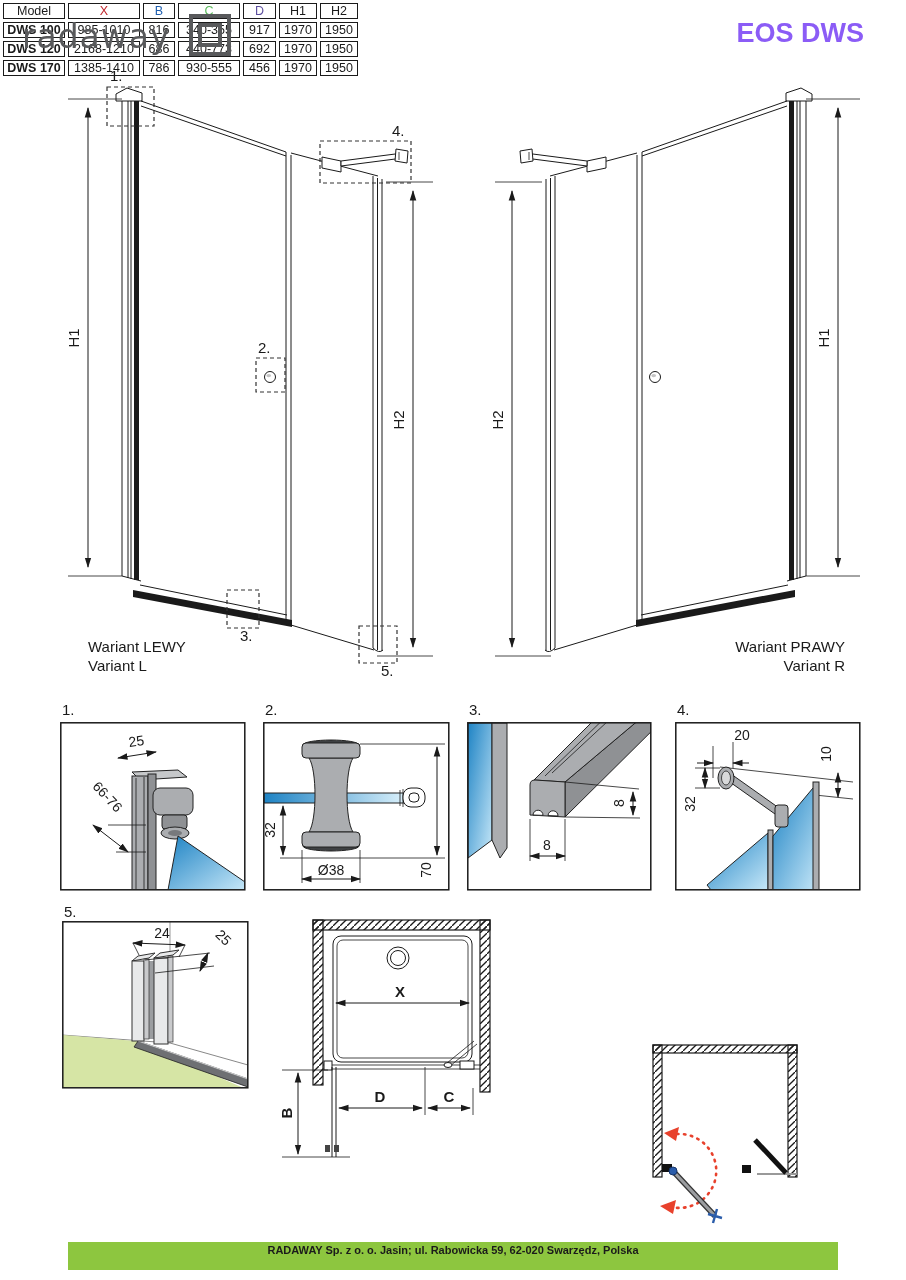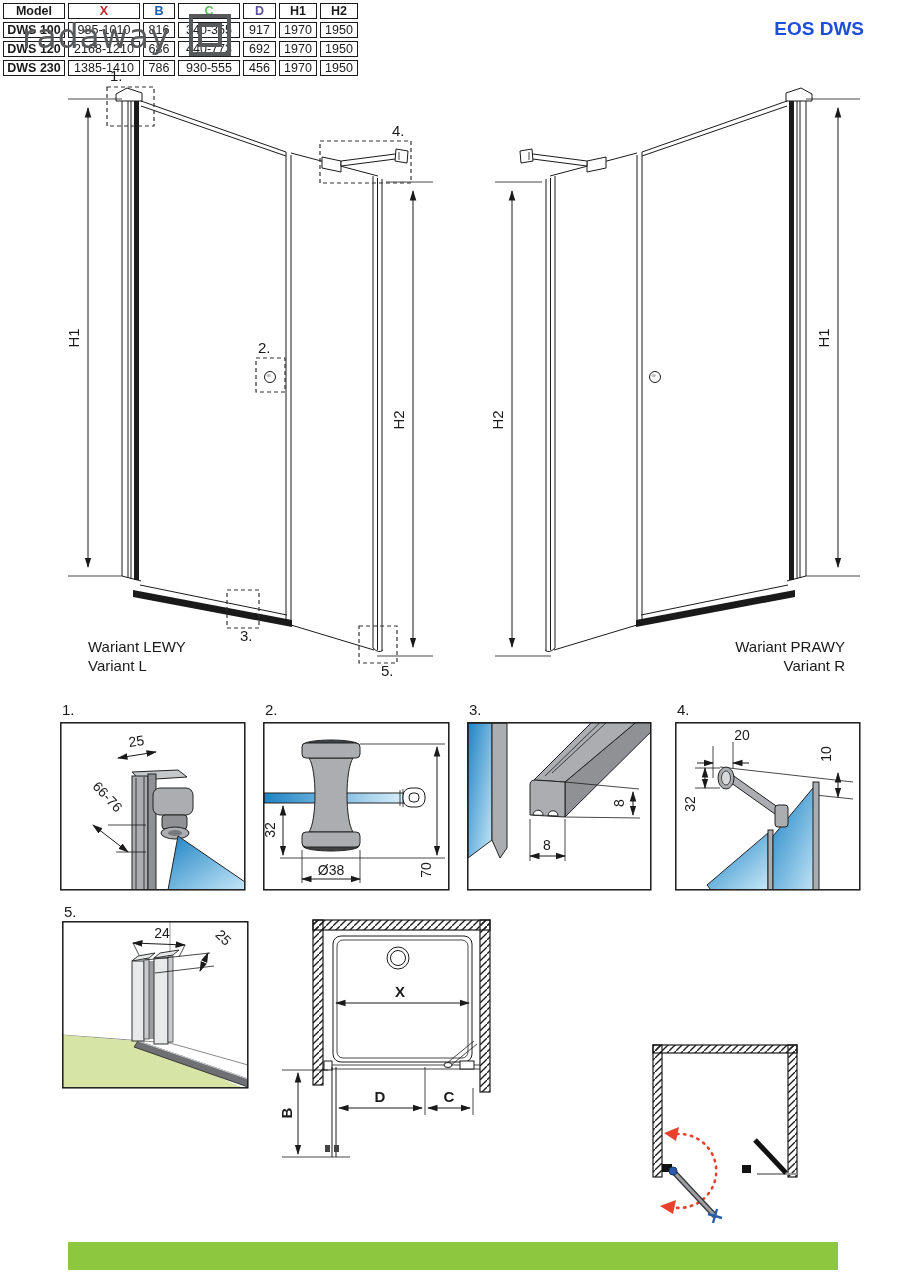--- a/index.html
+++ b/index.html
@@ -5,42 +5,42 @@
   html,body{margin:0;padding:0;background:#fff;}
   #sheet{position:relative;width:906px;height:1280px;background:#fff;overflow:hidden;
          font-family:"Liberation Sans",sans-serif;color:#1a1a1a;}
   .abs{position:absolute;}
   
   #logo-text{left:22px;top:16px;font-size:34px;color:#58595B;letter-spacing:1px;
              font-family:"DejaVu Sans",sans-serif;transform:scaleX(.97);transform-origin:left;}
   #logo-mark{left:189px;top:14px;width:34px;height:34px;border:4px solid #58595B;
              display:flex;align-items:center;justify-content:center;}
   #logo-mark .inner{width:16px;height:16px;border:4px solid #58595B;}
-  #doc-title{right:42px;top:18px;font-size:19px;font-weight:700;color:#1d4ed8;}
+  #doc-title{right:42px;top:18px;font-size:27px;font-weight:700;color:#8b5cf6;}
   
   svg{position:absolute;overflow:visible;}
   svg text{font-family:"Liberation Sans",sans-serif;fill:#1a1a1a;font-size:15px;}
   .lab{font-size:15px;}
   .dim{font-size:14px;}
   .ln{stroke:#1a1a1a;stroke-width:1;fill:none;}
   .thick{stroke:#1a1a1a;stroke-width:5;fill:none;}
   .dash{stroke:#333;stroke-width:1.2;fill:none;stroke-dasharray:4 3;}
   .wht{fill:#fff;stroke:#1a1a1a;stroke-width:1;}
   .box{fill:none;stroke:#1a1a1a;stroke-width:1.5;}
   .gry{fill:#ABADB0;stroke:#222;stroke-width:1;}
   .gry2{fill:#8F9194;stroke:#222;stroke-width:1;}
   .gry3{fill:#C6C8CA;stroke:#222;stroke-width:1;}
   .lgry{fill:#E8E9EA;stroke:#333;stroke-width:1;}
   .dk{fill:#3F4143;stroke:#222;stroke-width:1;}
   .thin{stroke:#1a1a1a;stroke-width:.8;fill:none;}
   
   #spec-table{left:535px;top:926px;border-collapse:separate;border-spacing:3px;}
   #spec-table td,#spec-table th{border:1.8px solid #1a1a1a;font-size:12.5px;line-height:14px;
       padding:0 3px;text-align:center;white-space:nowrap;background:#fff;}
-  #spec-table th{font-weight:700;}
+  #spec-table th{font-weight:400;}
   #spec-table td.model{font-weight:700;}
   .c-x{color:#C1272D;} .c-b{color:#1F5FAF;} .c-c{color:#5BBA5B;} .c-d{color:#5C4E9E;}
   
   #footer-bar{left:68px;top:1242px;width:770px;height:28px;background:#8DC63F;
       text-align:center;font-size:11px;font-weight:700;color:#1b1b1b;line-height:14px;padding-top:1px;box-sizing:border-box;}
 </style>
 </head>
 <body>
 
 <div id="sheet">
@@ -330,21 +330,21 @@
     <tr>
       <td class="model">DWS 120</td>
       <td>2168-1210</td>
       <td>686</td>
       <td>440-773</td>
       <td>692</td>
       <td>1970</td>
       <td>1950</td>
     </tr>
     <tr>
-      <td class="model">DWS 230</td>
+      <td class="model">DWS 170</td>
       <td>1385-1410</td>
       <td>786</td>
       <td>930-555</td>
       <td>456</td>
       <td>1970</td>
       <td>1950</td>
     </tr>
   </tbody>
     </table>
 
@@ -359,14 +359,15 @@
     <path d="M52,140 L95,186" stroke="#9B9DA0" stroke-width="3.2" fill="none"></path>
     <rect x="42" y="134" width="10" height="8" fill="#111"></rect>
     <circle cx="53" cy="141" r="4" fill="#2A5CAA" stroke="#16366B" stroke-width="1"></circle>
     <path d="M88,184 L102,188 M97,179 L93,193" stroke="#2A5CAA" stroke-width="2.4"></path>
     <path d="M137,144 L177,144" stroke="#999" stroke-width="2"></path>
     <path d="M135,110 L166,143" stroke="#111" stroke-width="5"></path>
     <rect x="122" y="135" width="9" height="8" fill="#111"></rect>
   </svg>
 
   <div class="abs" id="footer-bar">
+    <div>RADAWAY Sp. z o. o. Jasin; ul. Rabowicka 59, 62-020 Swarzędz, Polska</div>
   </div>
 </div>
 
 </body></html>

